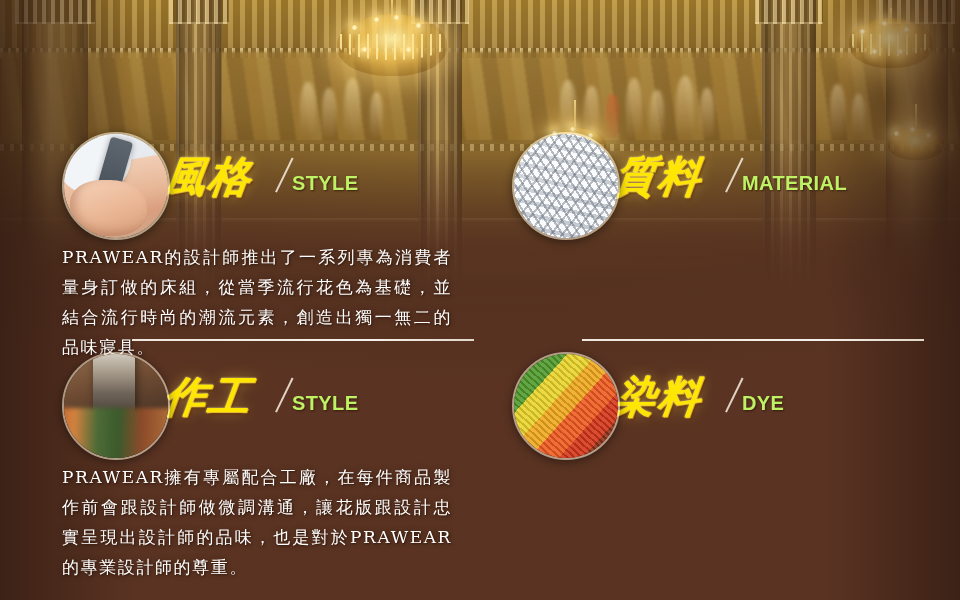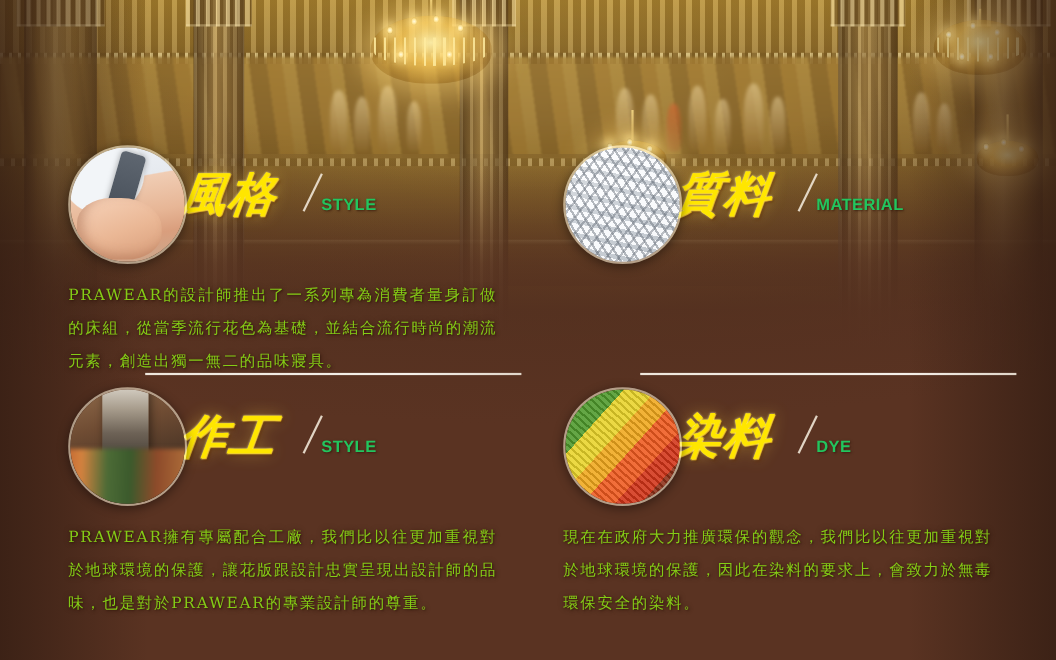--- a/index.html
+++ b/index.html
@@ -267,37 +267,37 @@
   .slash::before {
     content:""; position:absolute; left: 50%; bottom: 2px;
     width: 1.5px; height: 38px;
     background: #efe6d6;
     transform: rotate(26deg);
     transform-origin: bottom center;
     opacity: .9;
   }
   .title-en {
     font-family: "Liberation Sans", "DejaVu Sans", sans-serif;
-    font-size: 15px;
+    font-size: 20px;
     font-weight: 700;
     letter-spacing: .4px;
-    color: #22c55e;
+    color: #bef264;
     margin-bottom: 3px;
     text-shadow: 1px 1px 2px rgba(50,22,10,.8);
   }
 
   .body-text {
     position: relative;
     width: 390px;
-    margin-top: 14px;
+    margin-top: 2px;
     font-family: "DejaVu Serif", "Liberation Serif", serif;
-    font-size: 14px;
+    font-size: 17px;
     line-height: 30px;
     letter-spacing: 1.6px;
-    color: #84cc16;
+    color: #ffffff;
     text-align: justify;
     text-shadow: 1px 1px 2px rgba(45,20,8,.85), 0 0 6px rgba(40,18,8,.45);
   }
 </style>
 </head>
 <body>
 
 <div id="page">
 
   <div class="bg-layer">
@@ -416,32 +416,31 @@
       <div class="head">
         <div class="thumb">
           <i class="ph-work"></i>
         </div>
         <div class="title-row">
           <span class="title-cn">作工</span>
           <span class="slash"></span>
           <span class="title-en">STYLE</span>
         </div>
       </div>
-      <p class="body-text">PRAWEAR擁有專屬配合工廠，我們比以往更加重視對於地球環境的保護，讓花版跟設計忠實呈現出設計師的品味，也是對於PRAWEAR的專業設計師的尊重。</p>
+      <p class="body-text">PRAWEAR擁有專屬配合工廠，在每件商品製作前會跟設計師做微調溝通，讓花版跟設計忠實呈現出設計師的品味，也是對於PRAWEAR的專業設計師的尊重。</p>
     </section>
 
     <section class="feature feature-rt">
       <span class="divider"></span>
       <div class="head">
         <div class="thumb">
           <i class="ph-dye"></i>
         </div>
         <div class="title-row">
           <span class="title-cn">染料</span>
           <span class="slash"></span>
           <span class="title-en">DYE</span>
         </div>
       </div>
-      <p class="body-text">現在在政府大力推廣環保的觀念，我們比以往更加重視對於地球環境的保護，因此在染料的要求上，會致力於無毒環保安全的染料。</p>
     </section>
 
   </div>
 </div>
 
 </body></html>

